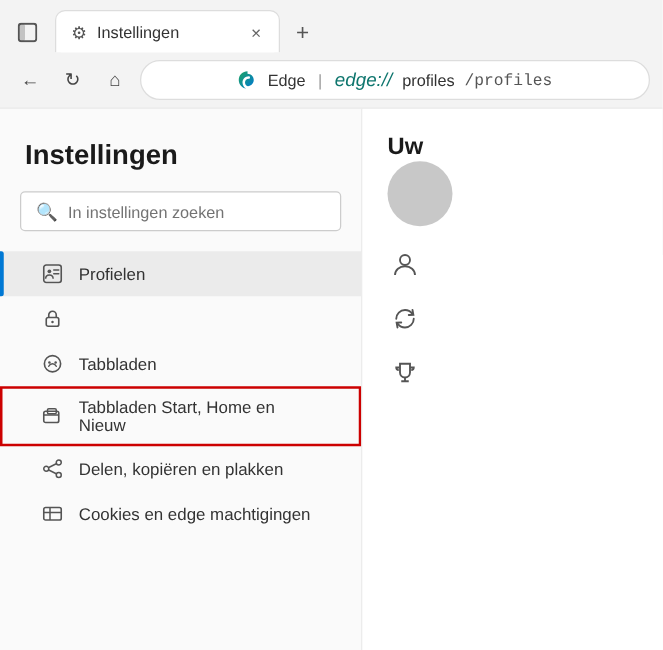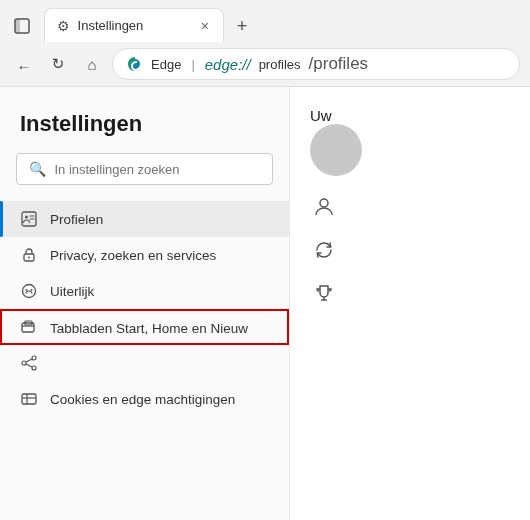--- a/index.html
+++ b/index.html
@@ -109,20 +109,21 @@
       height: 32px;
       background: #fff;
       border: 1px solid #ddd;
       border-radius: 16px;
       display: flex;
       align-items: center;
       padding: 0 14px;
       gap: 8px;
       font-size: 13px;
       color: #333;
+      justify-content: center;
     }
 
     .edge-logo {
       width: 16px;
       height: 16px;
       display: flex;
       align-items: center;
       justify-content: center;
     }
 
@@ -178,21 +179,21 @@
 
     .search-placeholder {
       color: #737373;
       font-size: 13px;
     }
 
     .nav-item {
       display: flex;
       align-items: center;
       gap: 12px;
-      padding: 9px 20px;
+      padding: 9px 33px;
       cursor: pointer;
       font-size: 13.5px;
       color: #333;
       position: relative;
     }
 
     .nav-item.active {
       background: #ebebeb;
     }
 
@@ -228,22 +229,22 @@
     }
 
     
     .right-panel {
       flex: 1;
       padding: 20px;
       background: #fff;
     }
 
     .panel-subtitle {
-      font-size: 15px;
-      font-weight: 400;
+      font-size: 19px;
+      font-weight: 700;
       color: #1a1a1a;
     }
 
     .profile-avatar {
       width: 52px;
       height: 52px;
       border-radius: 50%;
       background: #c8c8c8;
       margin-bottom: 12px;
     }
@@ -299,21 +300,21 @@
               <stop offset="100%" style="stop-color:#0078D4"></stop>
             </linearGradient>
           </defs>
           <path d="M8 1C4.13 1 1 4.13 1 8c0 3.54 2.58 6.47 5.96 6.96C5.38 14.08 4 12.17 4 10c0-2.76 2.24-5 5-5 .55 0 1 .45 1 1s-.45 1-1 1c-1.66 0-3 1.34-3 3 0 1.45.98 2.67 2.31 3.04C10.97 12.72 13 10.55 13 8c0-2.76-2.24-5-5-5z" fill="url(#eg1)"></path>
         </svg>
       </div>
       <span style="font-size:13px;color:#333;">Edge</span>
       <span class="address-separator">|</span>
       <span style="font-size:15px;color:#0f766e;font-style:italic;">edge://</span>
         <span style="font-size:13px;color:#333;font-weight:500;">profiles</span>
-        <span style="font-size:17px;color:#555;">/profiles</span>
+        <span style="font-size:13px;color:#555;font-family:Liberation Mono, monospace;">/profiles</span>
     </div>
   </div>
 </div>
 
 <div class="content-area">
 
   <div class="sidebar">
     <div class="sidebar-title">Instellingen</div>
 
     <div class="search-box">
@@ -334,57 +335,57 @@
     </div>
 
     <div class="nav-item">
       <span class="nav-icon">
         <svg width="16" height="16" viewBox="0 0 16 16" fill="none">
           <rect x="3" y="7" width="10" height="7" rx="1.5" stroke="#555" stroke-width="1.3" fill="none"></rect>
           <path d="M5 7V5a3 3 0 016 0v2" stroke="#555" stroke-width="1.3" fill="none"></path>
           <circle cx="8" cy="10.5" r="1" fill="#555"></circle>
         </svg>
       </span>
-      <span class="nav-label">Privacy, zoeken en services</span>
     </div>
 
     <div class="nav-item">
       <span class="nav-icon">
         <svg width="16" height="16" viewBox="0 0 16 16" fill="none">
           <circle cx="8" cy="8" r="6.5" stroke="#555" stroke-width="1.3" fill="none"></circle>
           <path d="M5 10c.5-1 1.5-2 3-2s2.5 1 3 2" stroke="#555" stroke-width="1.2" fill="none" stroke-linecap="round"></path>
           <circle cx="5.5" cy="7" r="1" fill="#555"></circle>
           <circle cx="10.5" cy="7" r="1" fill="#555"></circle>
         </svg>
       </span>
-      <span class="nav-label">Uiterlijk</span>
-    </div>
-
-
-    <div class="nav-item highlighted" style="outline: 2px solid #cc0000; outline-offset: -2px; align-items: flex-end;">
+      <span class="nav-label">Tabbladen</span>
+    </div>
+
+
+    <div class="nav-item highlighted" style="outline: 2px solid #cc0000; outline-offset: -2px;">
       <span class="nav-icon">
         <svg width="16" height="16" viewBox="0 0 16 16" fill="none">
           <rect x="1" y="4" width="12" height="9" rx="1.5" stroke="#555" stroke-width="1.3" fill="none"></rect>
           <path d="M1 7h12" stroke="#555" stroke-width="1.2"></path>
           <rect x="4" y="2" width="7" height="4" rx="1" stroke="#555" stroke-width="1.2" fill="none"></rect>
         </svg>
       </span>
       <span class="nav-label">Tabbladen Start, Home en Nieuw</span>
     </div>
 
     <div class="nav-item">
       <span class="nav-icon">
         <svg width="16" height="16" viewBox="0 0 16 16" fill="none">
           <circle cx="13" cy="3" r="2" stroke="#555" stroke-width="1.2" fill="none"></circle>
           <circle cx="3" cy="8" r="2" stroke="#555" stroke-width="1.2" fill="none"></circle>
           <circle cx="13" cy="13" r="2" stroke="#555" stroke-width="1.2" fill="none"></circle>
           <line x1="5" y1="7" x2="11" y2="4" stroke="#555" stroke-width="1.2"></line>
           <line x1="5" y1="9" x2="11" y2="12" stroke="#555" stroke-width="1.2"></line>
         </svg>
       </span>
+      <span class="nav-label">Delen, kopiëren en plakken</span>
     </div>
 
     <div class="nav-item">
       <span class="nav-icon">
         <svg width="16" height="16" viewBox="0 0 16 16" fill="none">
           <rect x="1" y="3" width="14" height="10" rx="1.5" stroke="#555" stroke-width="1.3" fill="none"></rect>
           <line x1="1" y1="7" x2="15" y2="7" stroke="#555" stroke-width="1.2"></line>
           <line x1="6" y1="3" x2="6" y2="13" stroke="#555" stroke-width="1.2"></line>
         </svg>
       </span>

